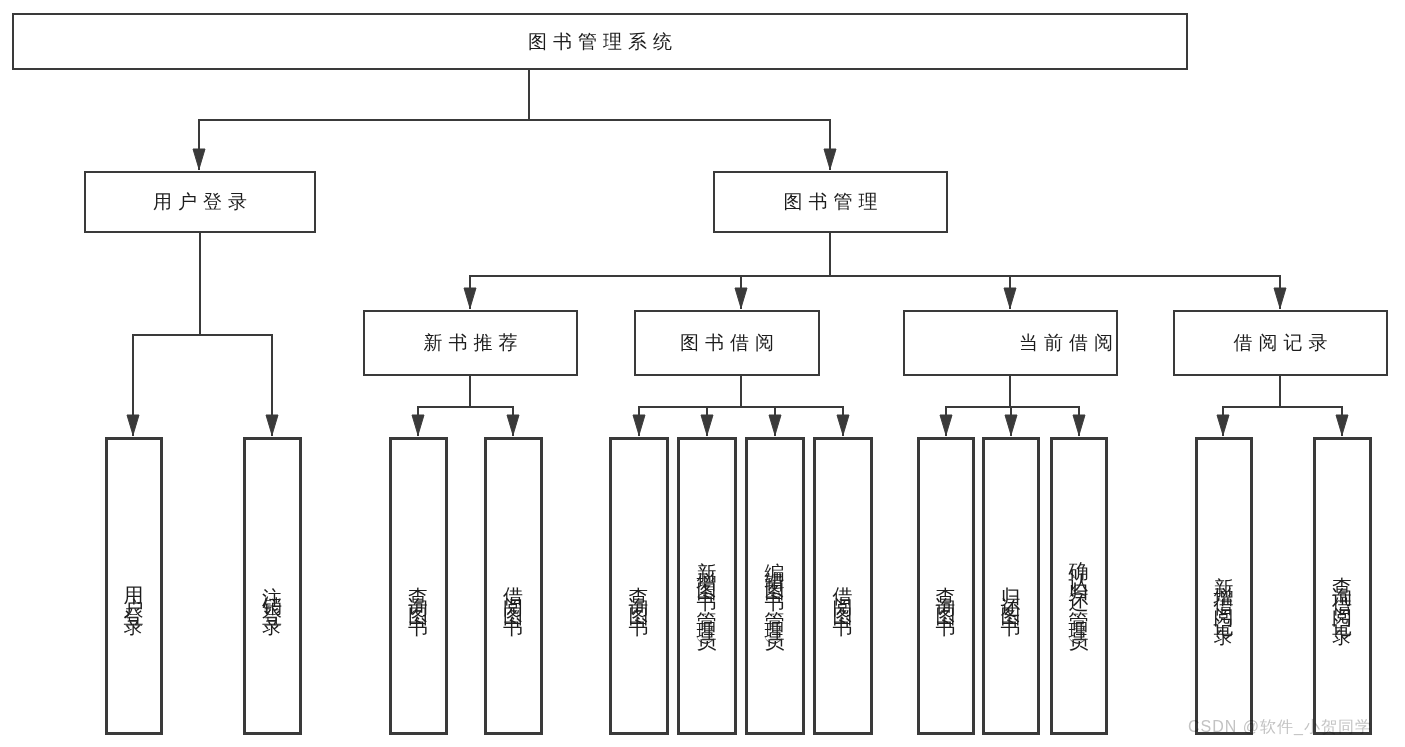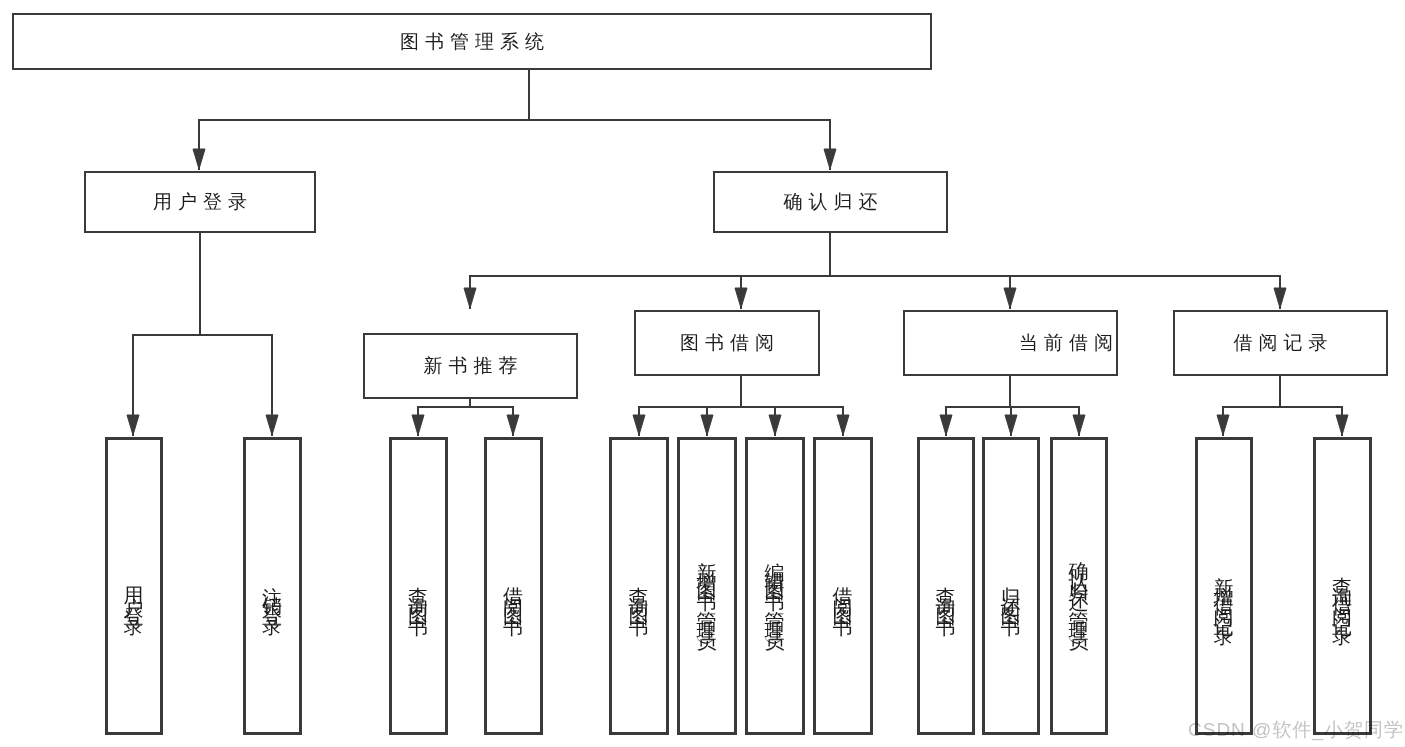--- a/index.html
+++ b/index.html
@@ -38,21 +38,21 @@
     text-orientation: mixed;
     font-size: 20px;
     letter-spacing: 10px;
     transform: translateY(5px);
     line-height: 1;
   }
   #watermark {
     position: absolute;
     left: 1188px;
     top: 717px;
-    font-size: 19px;
+    font-size: 16px;
     color: #c3c3c3;
     letter-spacing: 1px;
     white-space: nowrap;
     mix-blend-mode: multiply;
   }
 </style>
 </head>
 <body>
 
 <div id="stage">
@@ -114,32 +114,32 @@
 
       <g>
         <path d="M1280,376 V407"></path>
         <path d="M1223,407 H1342"></path>
         <line x1="1223" y1="407" x2="1223" y2="435" marker-end="url(#ah)"></line>
         <line x1="1342" y1="407" x2="1342" y2="435" marker-end="url(#ah)"></line>
       </g>
     </g>
   </svg>
 
-  <div class="box" style="left:12px; top:13px; width:920px; height:57px;text-align:center;">
+  <div class="box" style="left:12px; top:13px; width:1176px; height:57px;text-align:center;">
     <span class="lbl">图书管理系统</span>
   </div>
 
   <div class="box" style="left:84px; top:171px; width:232px; height:62px;">
     <span class="lbl">用户登录</span>
   </div>
   <div class="box" style="left:713px; top:171px; width:235px; height:62px;">
-    <span class="lbl">确认归还</span>
+    <span class="lbl">图书管理</span>
   </div>
 
-  <div class="box" style="left:363px; top:310px; width:215px; height:66px;margin-top:23px;">
+  <div class="box" style="left:363px; top:310px; width:215px; height:66px;">
     <span class="lbl">新书推荐</span>
   </div>
   <div class="box" style="left:634px; top:310px; width:186px; height:66px;">
     <span class="lbl">图书借阅</span>
   </div>
   <div class="box" style="left:903px; top:310px; width:215px; height:66px;justify-content:flex-end;">
     <span class="lbl">当前借阅</span>
   </div>
   <div class="box" style="left:1173px; top:310px; width:215px; height:66px;">
     <span class="lbl">借阅记录</span>

